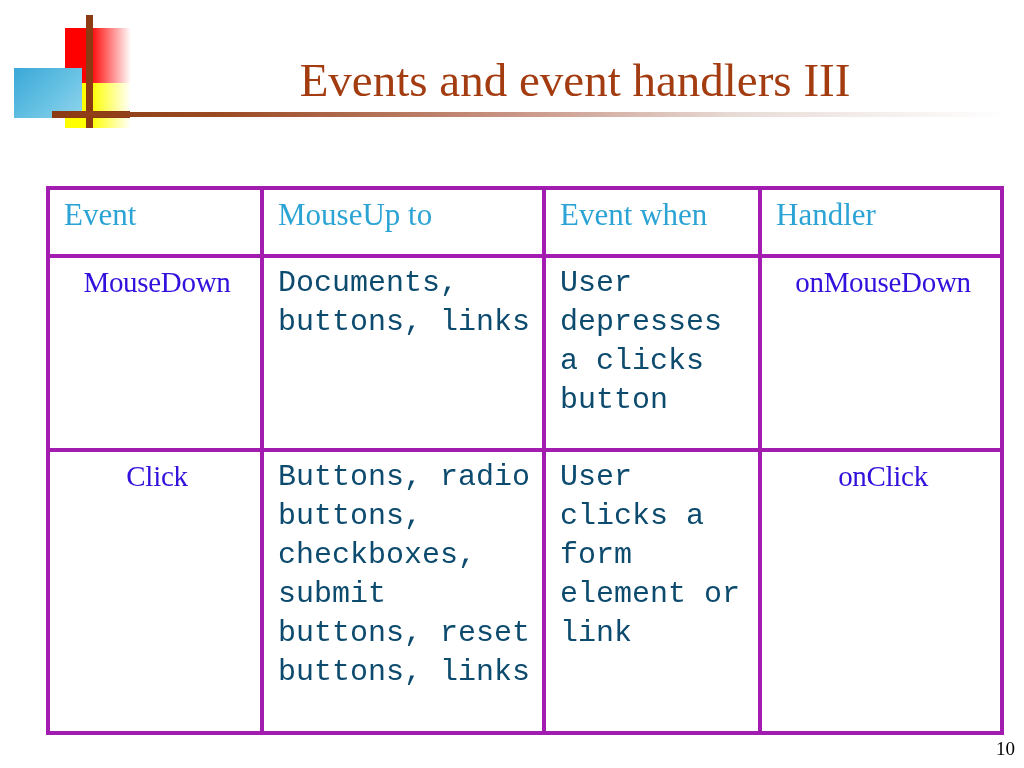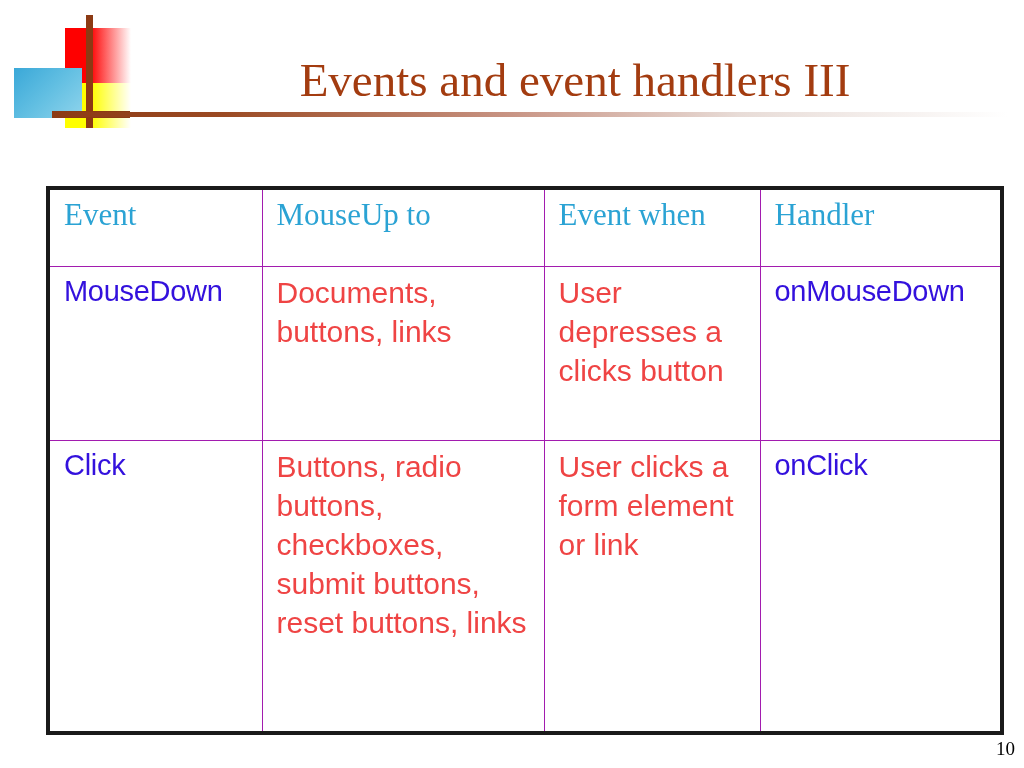--- a/index.html
+++ b/index.html
@@ -83,55 +83,56 @@
     top: 186px;
     width: 954px;
     height: 549px;
     border-collapse: collapse;
     table-layout: fixed;
     background: #ffffff;
     border: 4px solid #1a1a1a;
     box-sizing: border-box;
   }
   #event-table td {
-    border: 1px solid #a21caf;
+    border: 4px solid #a21caf;
     vertical-align: top;
     padding: 6px 10px 6px 14px;
     box-sizing: border-box;
   }
   
   col.c1 { width: 214px; }
   col.c2 { width: 282px; }
   col.c3 { width: 216px; }
   col.c4 { width: 242px; }
 
   tr.header-row td {
     font-family: "Liberation Serif", serif;
     font-size: 31px;
     line-height: 38px;
     color: #2ba3d4;
     height: 60px;
     padding-top: 8px;
   }
 
   td.cell-event, td.cell-handler {
-    font-family: Liberation Sans, sans-serif;
+    font-family: Liberation Serif, serif;
     font-size: 29px;
     line-height: 36px;
     color: #3311dd;
     letter-spacing: -0.3px;
+    text-align: center;
   }
   td.cell-handler {
     padding-left: 10px;
   }
   td.cell-applies, td.cell-occurs {
-    font-family: Liberation Sans, sans-serif;
+    font-family: Liberation Mono, monospace;
     font-size: 30px;
     line-height: 39px;
-    color: #ef4444;
+    color: #0c4a6e;
   }
   tr.row-1 td { height: 133px; }
   tr.row-2 td { height: 132px; }
   tr.row-3 td { height: 224px; }
 
   
   #slide-number {
     position: absolute;
     right: 9px;
     top: 738px;

